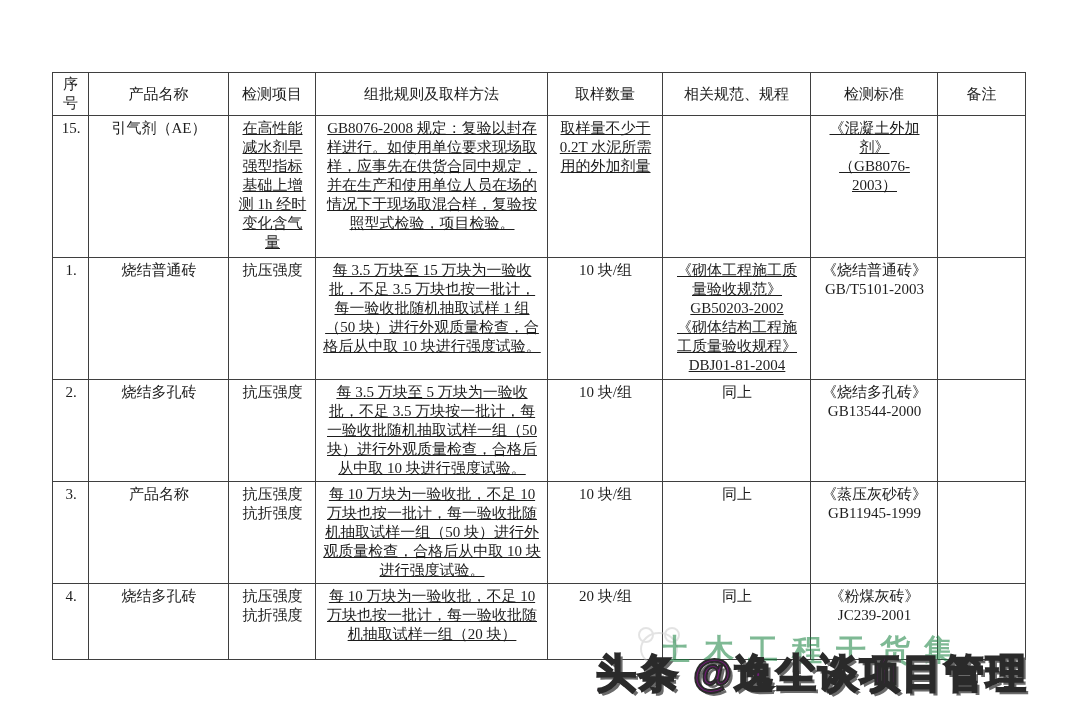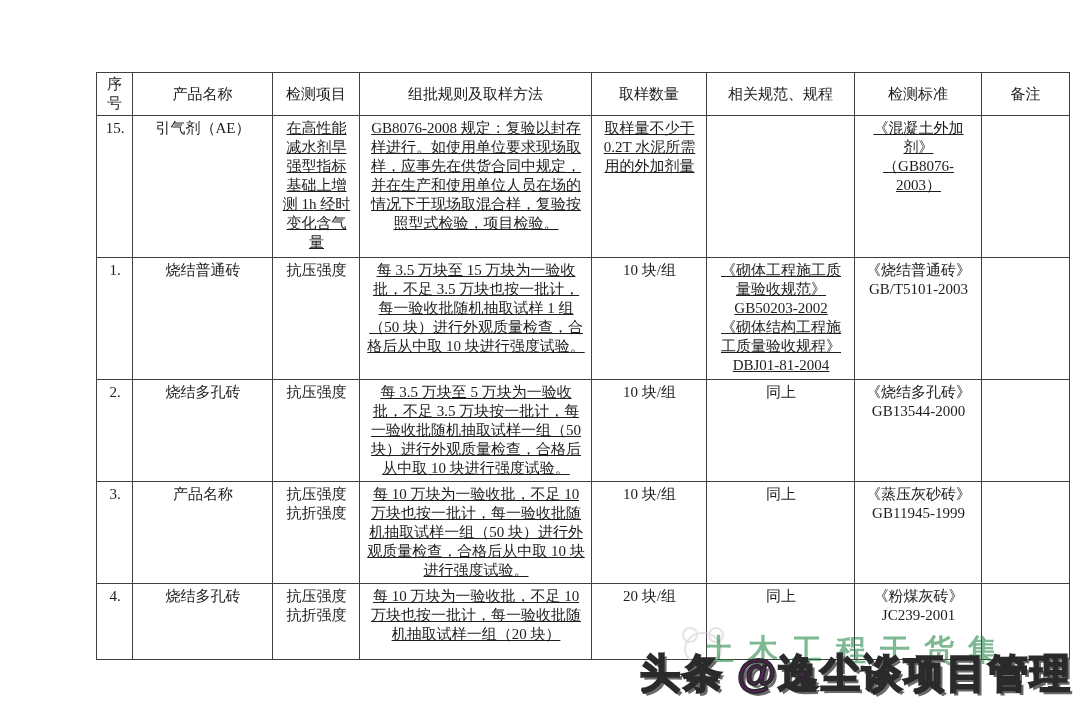--- a/index.html
+++ b/index.html
@@ -1,21 +1,21 @@
 <!DOCTYPE html>
 <html><head>
 <meta charset="utf-8">
 <style>
   html,body{margin:0;padding:0;background:#ffffff;}
   body{
     width:1080px;height:709px;position:relative;overflow:hidden;
     font-family:"Liberation Serif","DejaVu Serif",serif;
     color:#1d1d1d;
   }
-  .page{position:absolute;inset:0;background:#ffffff;margin-left:44px;}
+  .page{position:absolute;inset:0;background:#ffffff;}
   table.grid{
     position:absolute;left:52px;top:72px;width:973px;
     border-collapse:collapse;table-layout:fixed;
     font-size:15px;line-height:19px;
   }
   table.grid th,table.grid td{
     border:1.6px solid #3f3f3f;
     vertical-align:top;
     padding:3px 6px 3px 7px;
     word-break:break-word;

